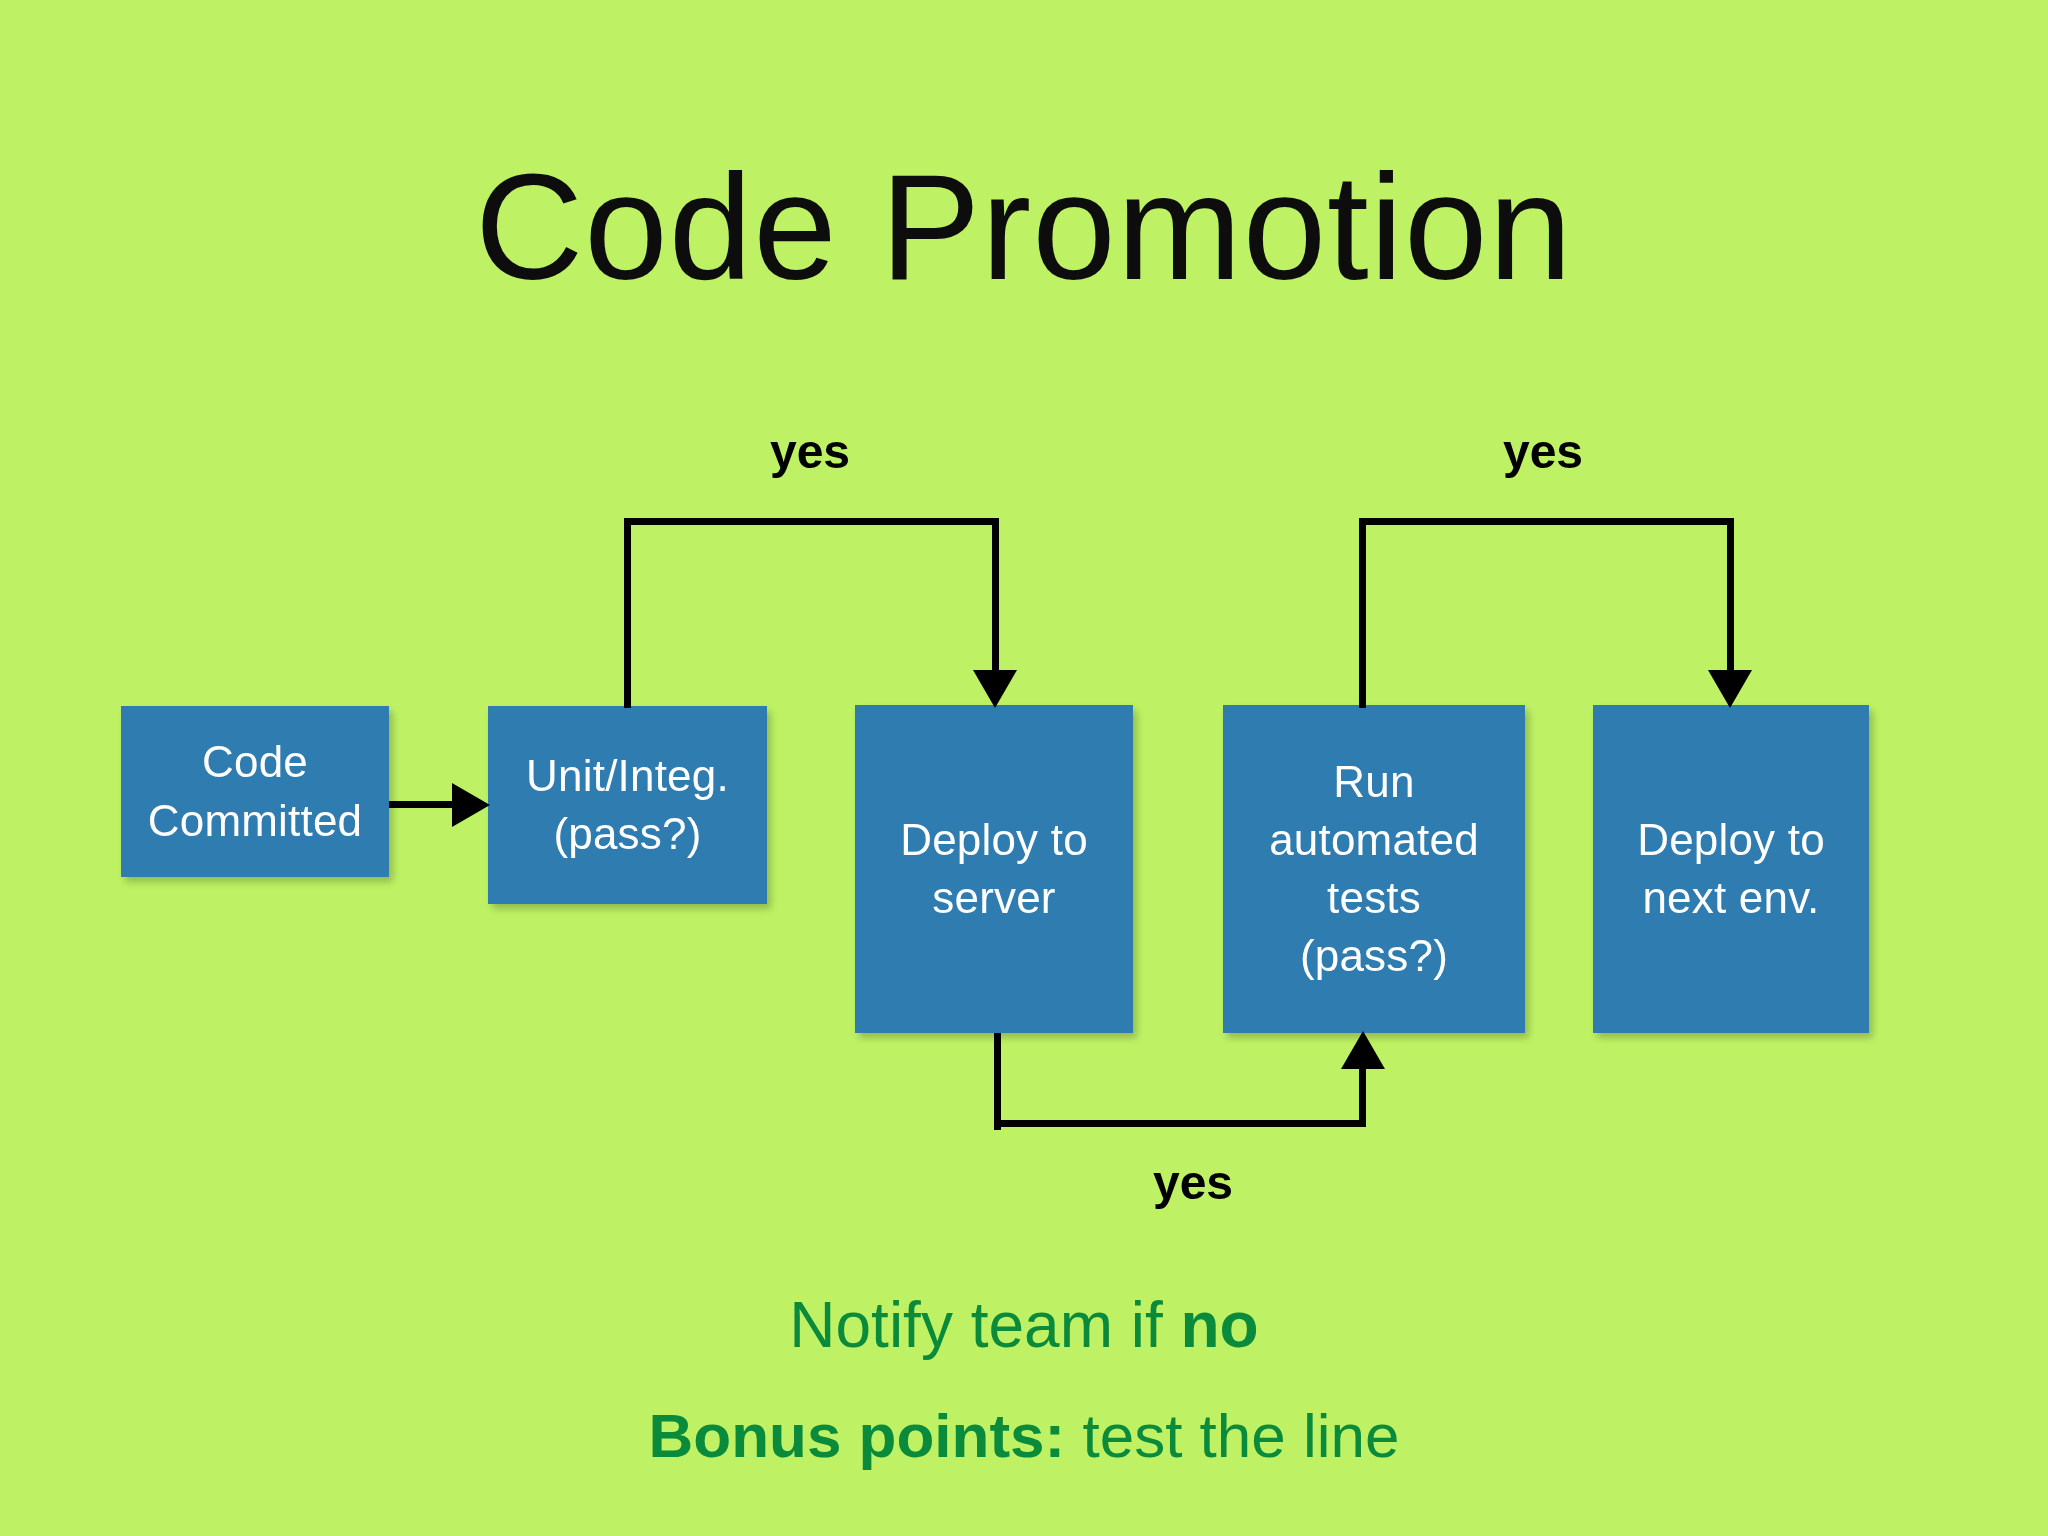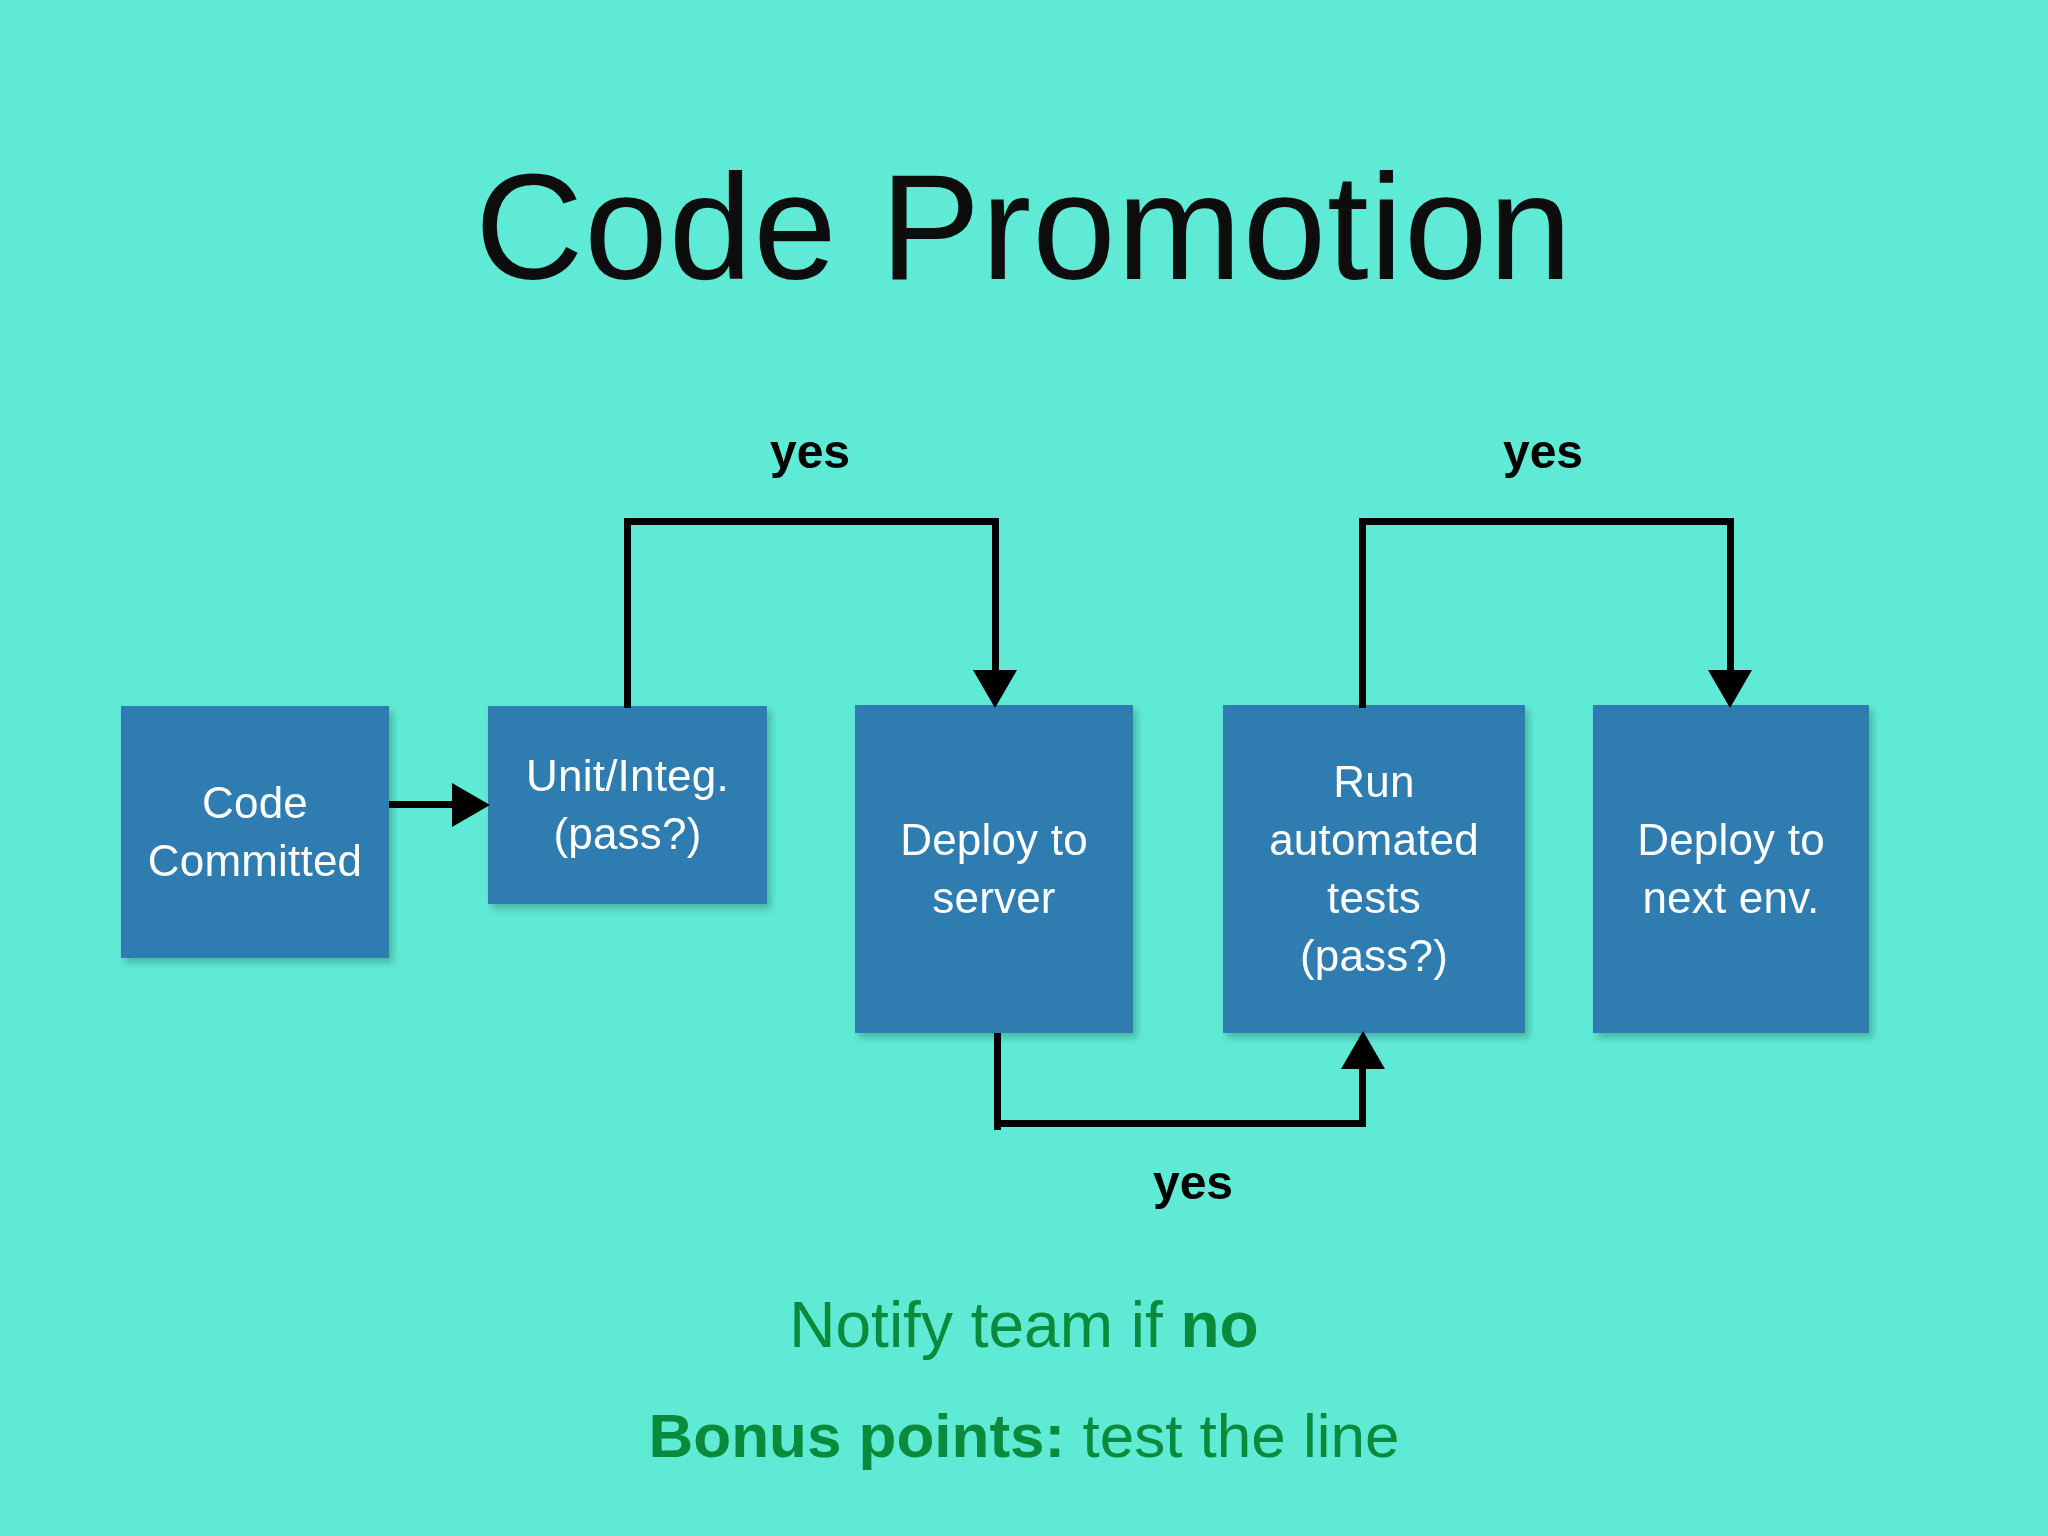--- a/index.html
+++ b/index.html
@@ -4,21 +4,21 @@
 <style>
   html, body {
     margin: 0;
     padding: 0;
     background: #ffffff;
   }
   #slide {
     position: relative;
     width: 2048px;
     height: 1536px;
-    background: #5eead4;
+    background: #bef264;
     overflow: hidden;
     font-family: "Liberation Sans", "DejaVu Sans", sans-serif;
   }
 
   
   #title {
     position: absolute;
     left: 0;
     top: 152px;
     width: 2048px;
@@ -105,21 +105,21 @@
   #note-2 { top: 1400px; font-size: 62px; }
   .note b { font-weight: bold; }
 </style>
 </head>
 <body>
 
 <div id="slide">
 
   <div id="title">Code Promotion</div>
 
-  <div class="box" style="left:121px; top:706px; width:268px; height:252px;">
+  <div class="box" style="left:121px; top:706px; width:268px; height:171px;">
     <span>
       <span class="label">Code</span>
       <span class="label">Committed</span>
     </span>
   </div>
 
   <div class="box" style="left:488px; top:706px; width:279px; height:198px;">
     <span>
       <span class="label">Unit/Integ.</span>
       <span class="label">(pass?)</span>

